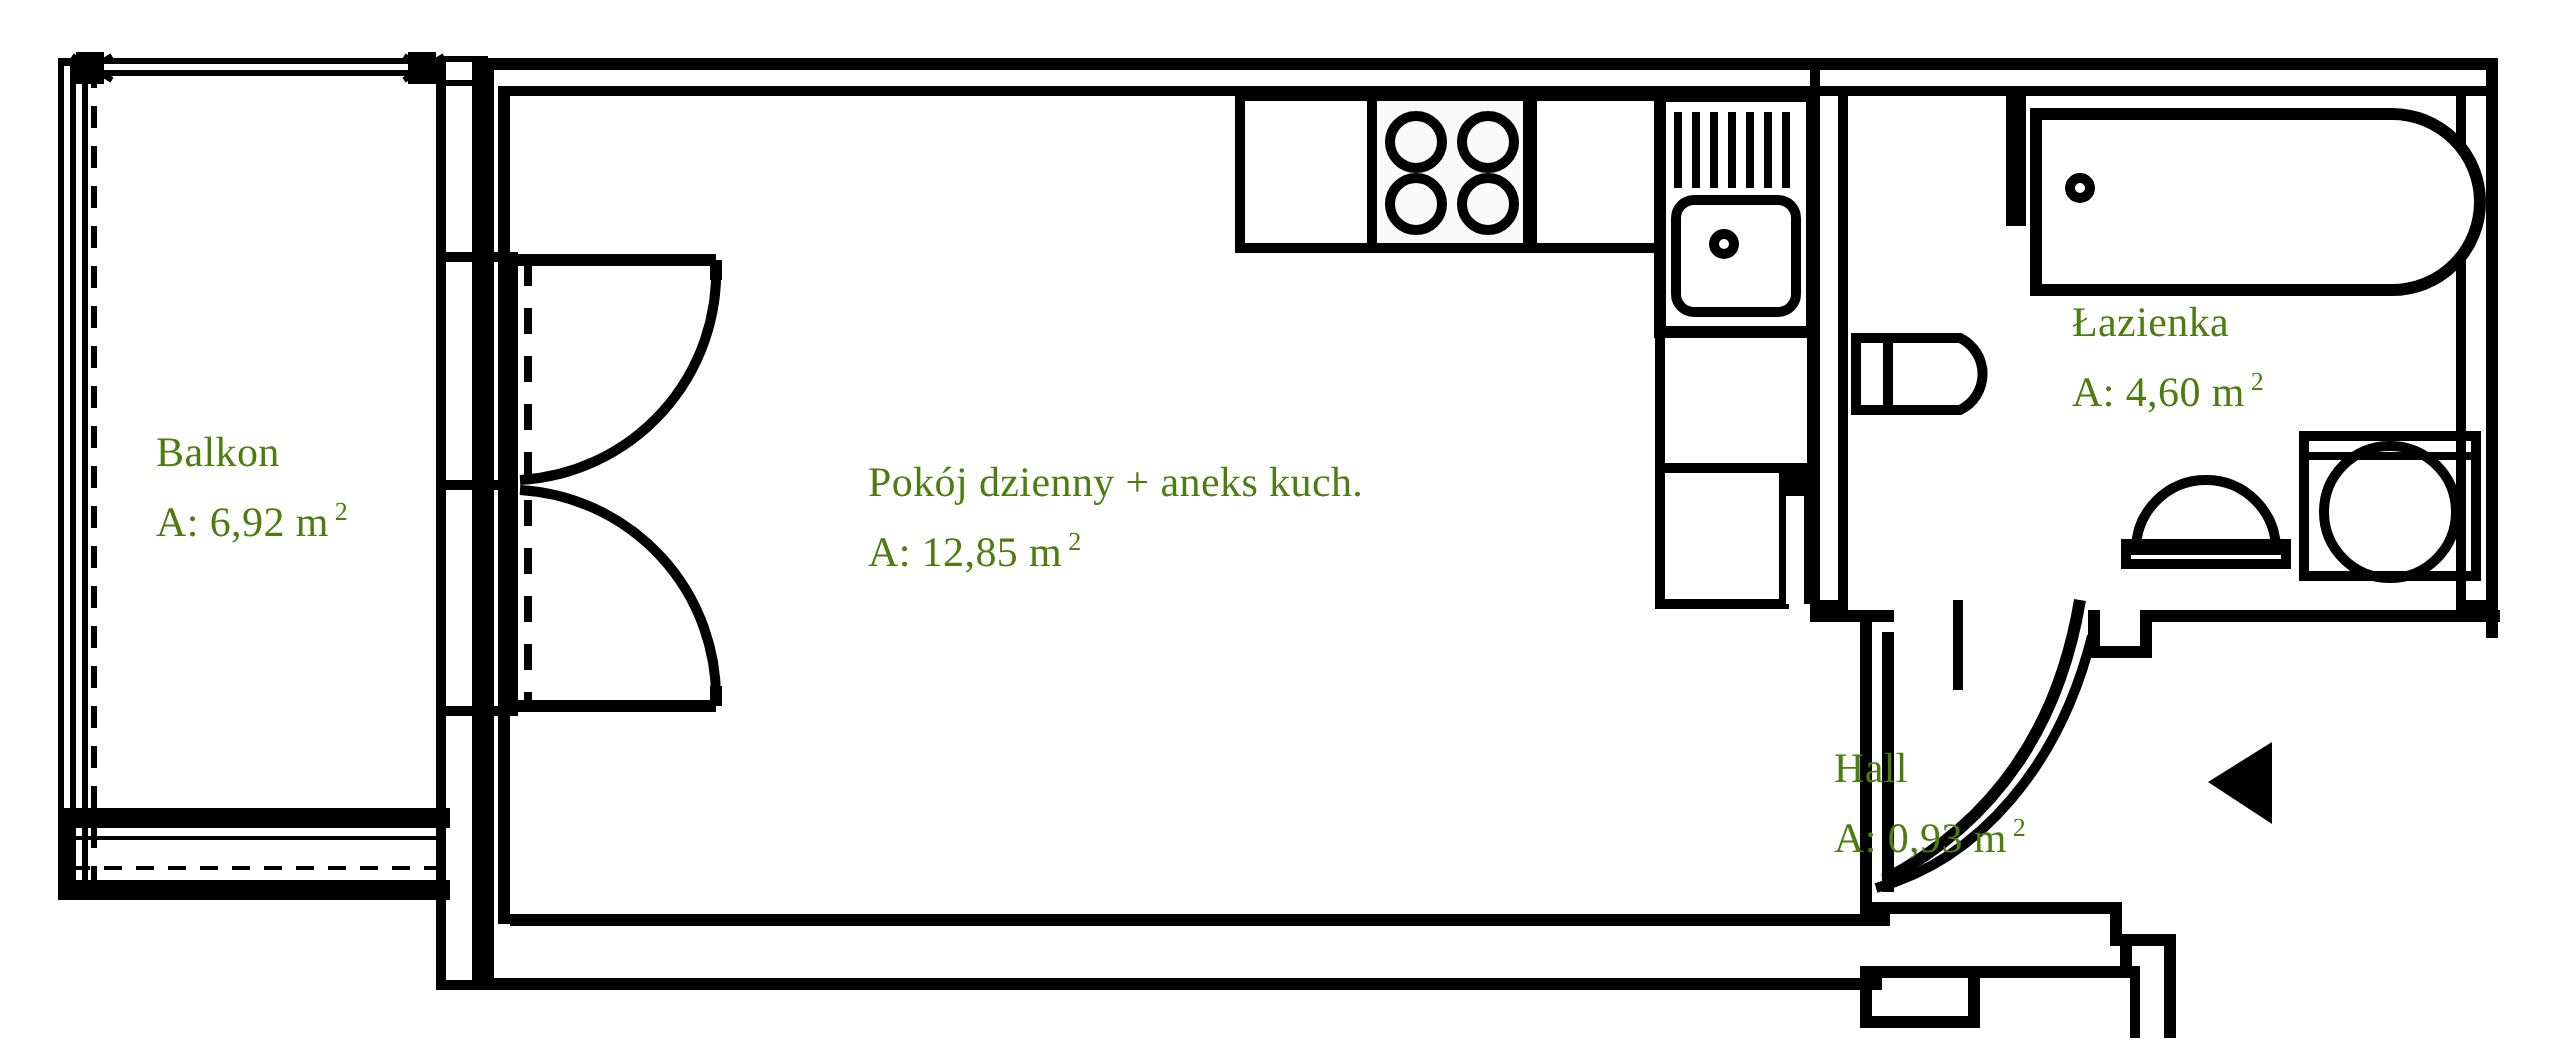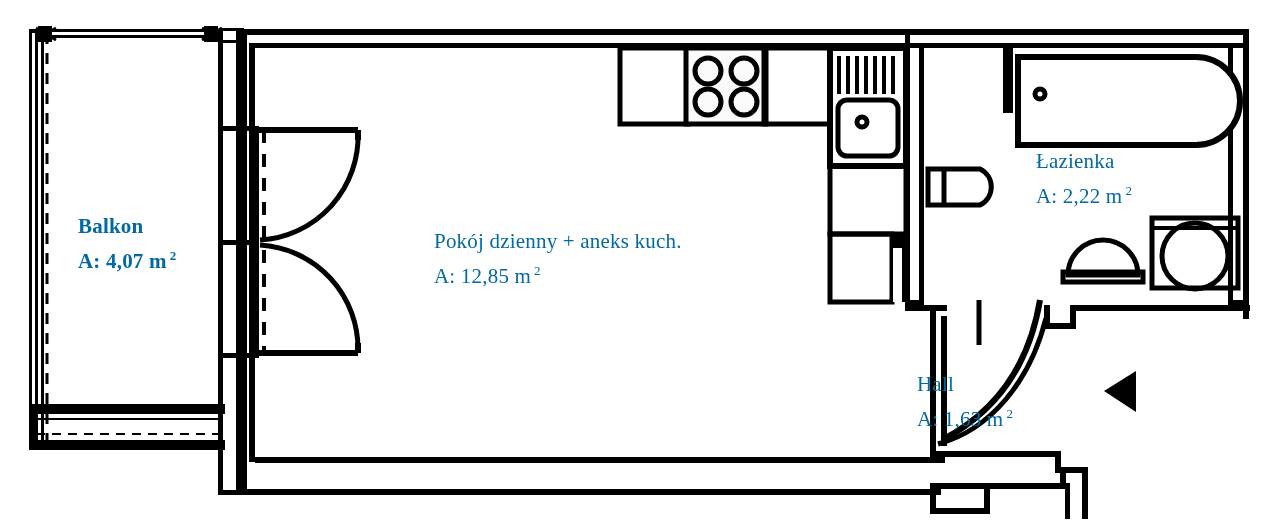--- a/index.html
+++ b/index.html
@@ -24,39 +24,39 @@
   svg#plan-svg {
     position: absolute;
     left: 0;
     top: 0;
     width: 1280px;
     height: 527px;
     display: block;
   }
   .room-label {
     position: absolute;
-    color: #0369a1;
+    color: #4d7c0f;
     font-family: "Liberation Serif", "DejaVu Serif", serif;
     font-size: 21px;
     line-height: 30px;
     white-space: nowrap;
     letter-spacing: 0.2px;
   }
   .room-label .lbl-name {
     display: block;
   }
   .room-label .lbl-area {
     display: block;
   }
   .sup {
     font-size: 13px;
     vertical-align: super;
     padding-left: 3px;
   }
-  #label-balkon   { left: 78px;  top: 211px; font-weight: bold; }
+  #label-balkon   { left: 78px;  top: 211px; }
   #label-pokoj    { left: 434px; top: 226px; }
   #label-lazienka { left: 1036px; top: 146px; }
   #label-hall     { left: 917px; top: 369px; }
 </style>
 </head>
 <body>
 
 <div id="plan-root">
 
   <svg id="plan-svg" viewBox="0 0 1280 527">
@@ -208,31 +208,31 @@
       <path d="M1040 300 C1030 360 1000 410 942 440" fill="none" stroke="#000" stroke-width="6"></path>
       <path d="M938 444 C990 430 1030 382 1046 318" fill="none" stroke="#000" stroke-width="5"></path>
       <line x1="979" y1="300" x2="979" y2="345" stroke="#000" stroke-width="5"></line>
     </g>
 
     <polygon points="1136,371 1136,412 1104,391" fill="#000"></polygon>
   </svg>
 
   <div class="room-label" id="label-balkon">
     <span class="lbl-name">Balkon</span>
-    <span class="lbl-area"><span>A: 4,07 m</span><span class="sup">2</span></span>
+    <span class="lbl-area"><span>A: 6,92 m</span><span class="sup">2</span></span>
   </div>
 
   <div class="room-label" id="label-pokoj">
     <span class="lbl-name">Pokój dzienny + aneks kuch.</span>
     <span class="lbl-area"><span>A: 12,85 m</span><span class="sup">2</span></span>
   </div>
 
   <div class="room-label" id="label-lazienka">
     <span class="lbl-name">Łazienka</span>
-    <span class="lbl-area"><span>A: 2,22 m</span><span class="sup">2</span></span>
+    <span class="lbl-area"><span>A: 4,60 m</span><span class="sup">2</span></span>
   </div>
 
   <div class="room-label" id="label-hall">
     <span class="lbl-name">Hall</span>
-    <span class="lbl-area"><span>A: 1,63 m</span><span class="sup">2</span></span>
+    <span class="lbl-area"><span>A: 0,93 m</span><span class="sup">2</span></span>
   </div>
 
 </div>
 
 </body></html>

